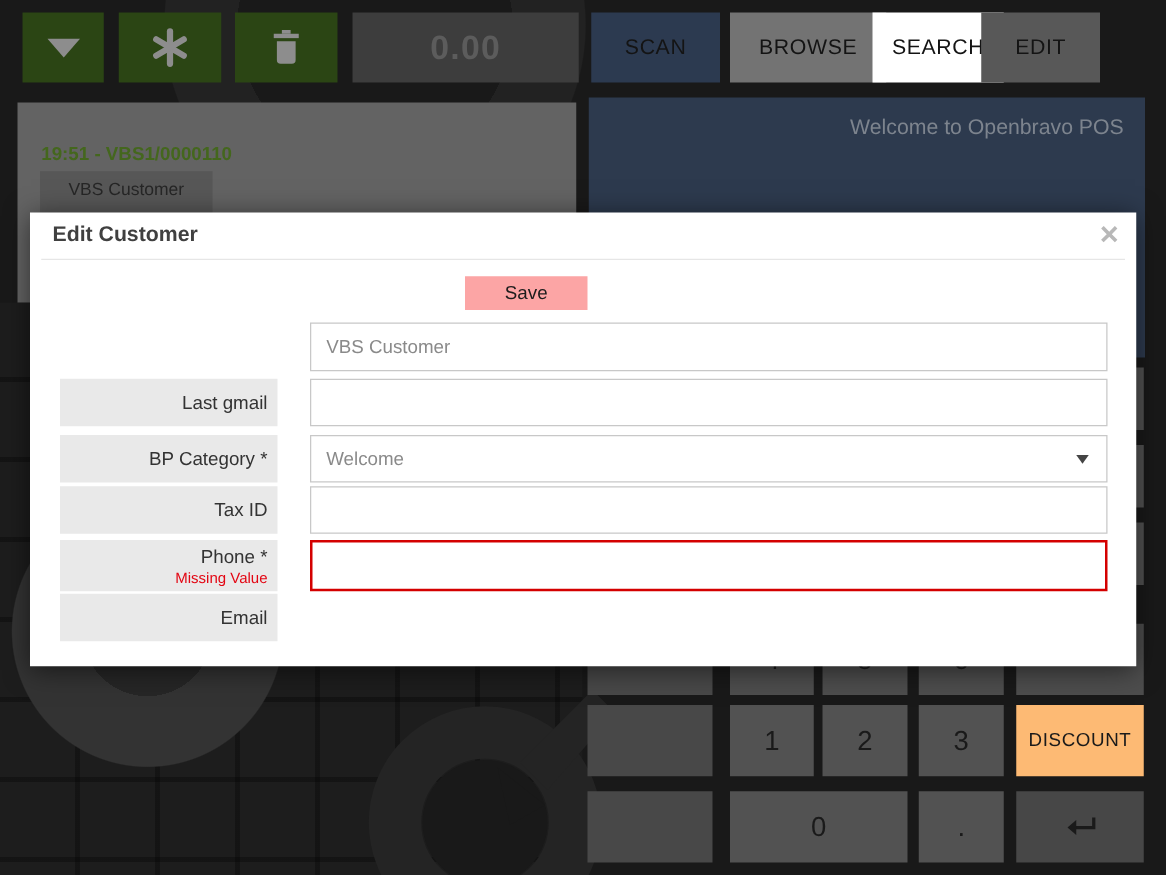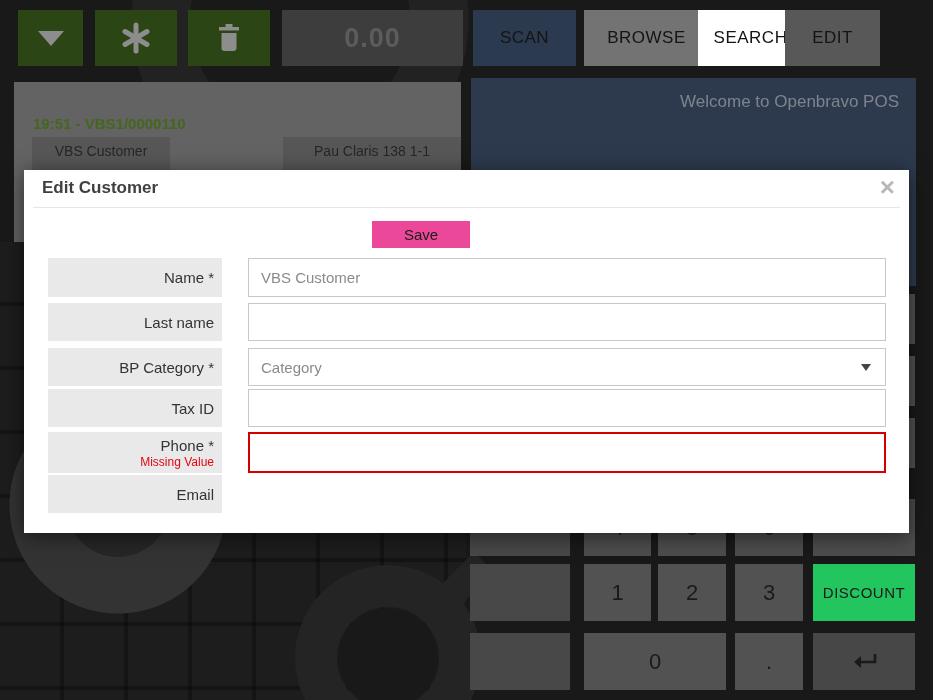--- a/index.html
+++ b/index.html
@@ -85,21 +85,21 @@
   }
 
   
   .key {
     position:absolute; display:flex; align-items:center; justify-content:center;
     color:#1a1a1a; font-size:22px; cursor:pointer; z-index:2;
   }
   .key.blank   { background:#484848; }
   .key.digit   { background:#525252; }
   .key.dim     { background:#4d4d4d; }
-  .key.action  { background:#22c55e; font-size:15px; letter-spacing:0.5px; }
+  .key.action  { background:#fdba74; font-size:15px; letter-spacing:0.5px; }
   .key.enter   { background:#474747; }
 
   .c1 { left:470px; width:100px; }
   .c2 { left:584px; width:67px; }
   .c3 { left:658px; width:68px; }
   .c4 { left:735px; width:68px; }
   .c5 { left:813px; width:102px; }
   .c23 { left:584px; width:142px; }
   .r1 { top:294px; height:50px; }
   .r2 { top:356px; height:50px; }
@@ -122,21 +122,21 @@
     color:#b8b8b8; font-size:26px; font-weight:bold; cursor:pointer; line-height:30px;
   }
   .modal-sep {
     position:absolute; left:9px; right:9px; top:37px; height:1px; background:#e6e6e6;
   }
   .mbtn {
     position:absolute; top:51px; width:98px; height:27px;
     display:flex; align-items:center; justify-content:center;
     font-size:15px; color:#1c1c1c; cursor:pointer;
   }
-  .btn-save   { left:348px; background:#ec4899; }
+  .btn-save   { left:348px; background:#fca5a5; }
   .btn-cancel { left:458px; background:#e0e0e0; }
 
   .frow { position:absolute; left:24px; width:814px; }
   .row-name     { top:88px;  height:39px; }
   .row-lastname { top:133px; height:38px; }
   .row-category { top:178px; height:38px; }
   .row-taxid    { top:219px; height:38px; }
   .row-phone    { top:262px; height:41px; }
   .row-email    { top:305px; height:38px; }
 
@@ -201,21 +201,20 @@
 <div class="abs tbtn amount">0.00</div>
 
 <div class="abs tbtn tab tab-scan">SCAN</div>
 <div class="abs tbtn tab tab-browse">BROWSE</div>
 <div class="abs tbtn tab tab-search">SEARCH</div>
 <div class="abs tbtn tab tab-edit">EDIT</div>
 
 <div class="abs receipt">
   <div class="receipt-header">19:51 - VBS1/0000110</div>
   <div class="receipt-btn receipt-customer">VBS Customer</div>
-  <div class="receipt-btn receipt-address">Pau Claris 138 1-1</div>
 </div>
 
 <div class="abs welcome">
   <span>Welcome to Openbravo POS</span>
 </div>
 
 <div class="key blank c1 r1"></div>
 <div class="key digit c2 r1"></div>
 <div class="key digit c3 r1"></div>
 <div class="key digit c4 r1"></div>
@@ -251,39 +250,36 @@
 </div>
 
 <div class="abs modal">
   <div class="modal-title">Edit Customer</div>
   <div class="modal-close">×</div>
   <div class="modal-sep"></div>
 
   <div class="mbtn btn-save">Save</div>
 
   <div class="frow row-name">
-    <div class="flabel">
-        <span>Name *</span>
-      </div>
     <input class="finput" type="text" value="VBS Customer" style="">
   </div>
 
   <div class="frow row-lastname">
     <div class="flabel">
-        <span>Last name</span>
+        <span>Last gmail</span>
       </div>
     <input class="finput" type="text" value="" style="">
   </div>
 
   <div class="frow row-category">
     <div class="flabel">
         <span>BP Category *</span>
       </div>
     <div class="select-box">
-      <span>Category</span>
+      <span>Welcome</span>
       <span class="select-arrow"></span>
     </div>
   </div>
 
   <div class="frow row-phone">
     <div class="flabel">
       <span>Phone *</span>
       <span class="err">Missing Value</span>
     </div>
     <input class="finput error" type="text" value="" style="">

